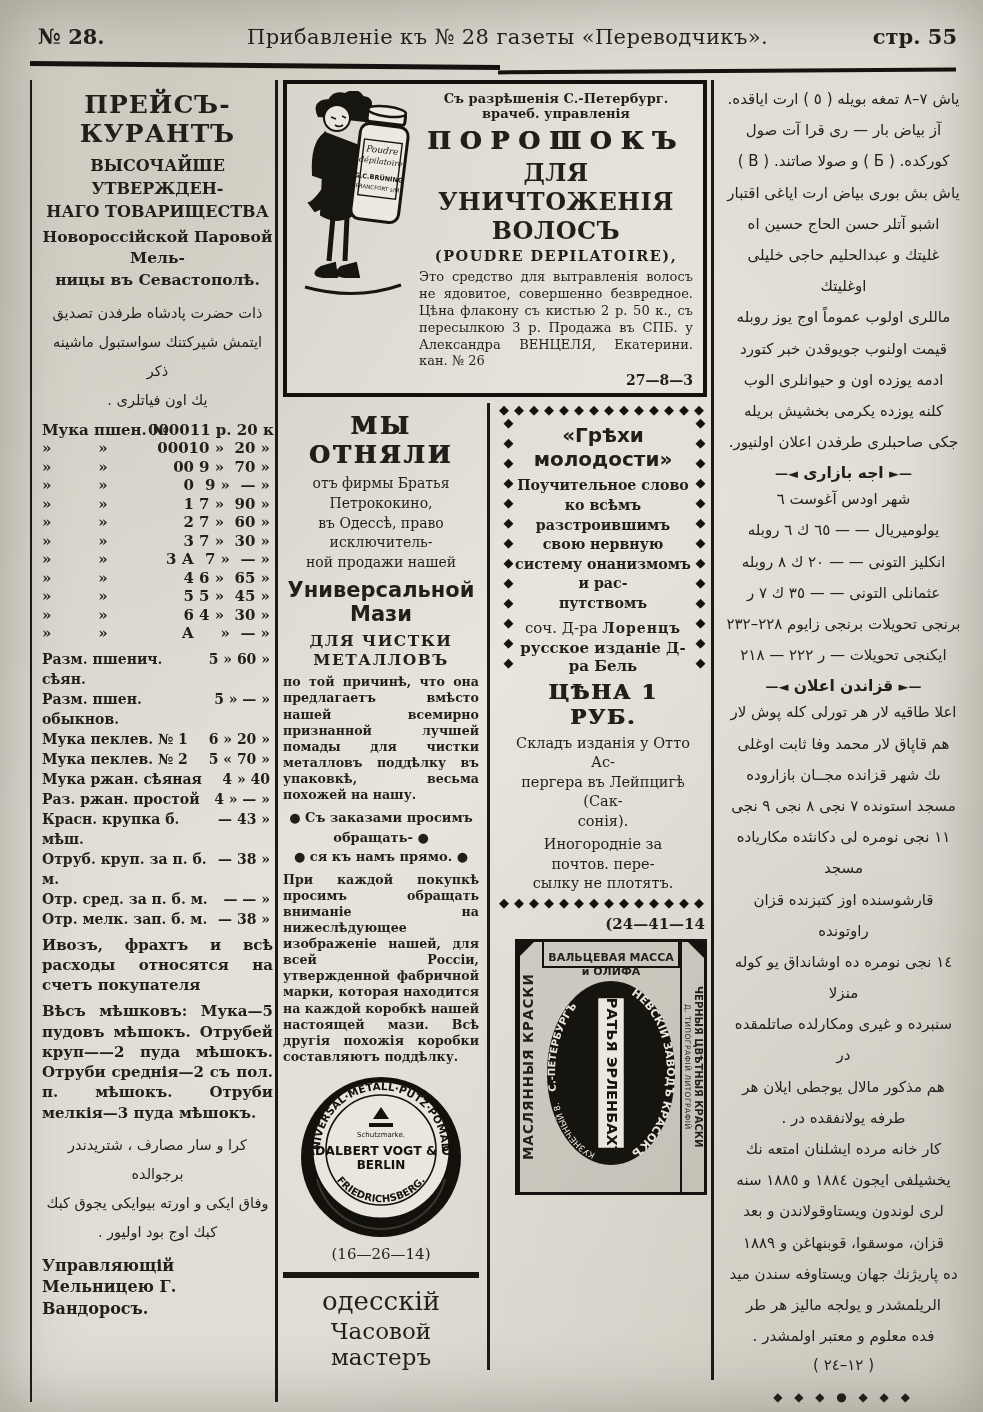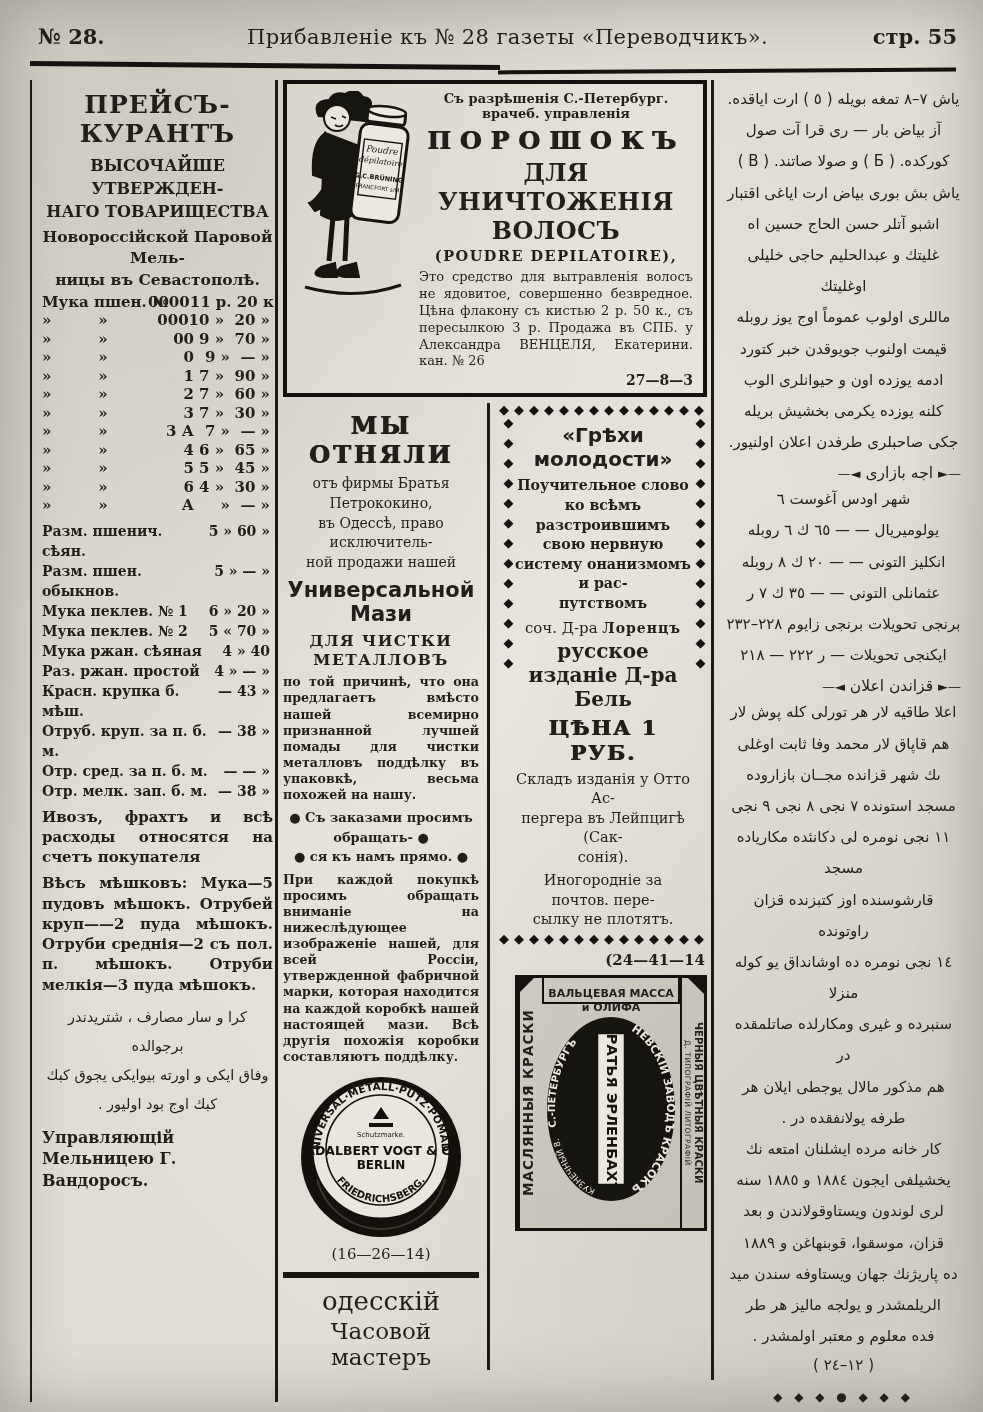--- a/index.html
+++ b/index.html
@@ -79,21 +79,21 @@
   .dia-t,.dia-b{position:absolute;left:0;right:0;height:16px;overflow:hidden;text-align:center;font-size:13px;letter-spacing:5px;line-height:14px;color:#14130f;}
   .dia-t{top:0;} .dia-b{bottom:0;}
   .dia-t::before,.dia-b::before{content:"◆◆◆◆◆◆◆◆◆◆◆◆◆◆◆◆◆◆";}
   .dia-l,.dia-r{position:absolute;top:12px;bottom:12px;width:16px;overflow:hidden;writing-mode:vertical-rl;font-size:13px;letter-spacing:5px;line-height:14px;color:#14130f;}
   .dia-l{left:0;} .dia-r{right:0;}
   .dia-l::before,.dia-r::before{content:"◆◆◆◆◆◆◆◆◆◆◆◆◆";}
   .sins-title{font-size:20px;font-weight:bold;text-align:center;font-family:"DejaVu Sans",sans-serif;}
   .sins-sub{font-size:14.2px;font-weight:bold;text-align:center;line-height:1.38;margin-top:5px;}
   .sins-author{font-size:15px;text-align:center;margin-top:5px;}
   .sins-author .big{font-size:14px;font-weight:bold;letter-spacing:1px;}
-  .sins-ed{font-size:20px;font-weight:bold;text-align:center;margin-top:2px;}
+  .sins-ed{font-size:15px;font-weight:bold;text-align:center;margin-top:2px;}
   .sins-price{font-size:21px;font-weight:bold;text-align:center;letter-spacing:2px;margin-top:4px;text-shadow:1px 0 #211f1a;}
   .sins-body{font-size:12.4px;font-weight:bold;text-align:justify;line-height:1.3;margin-top:5px;}
   .sins-stock{font-size:14.5px;text-align:center;line-height:1.35;margin-top:5px;}
   .sins-post{font-size:14.5px;text-align:center;line-height:1.35;margin-top:4px;}
   .sins-code{font-size:15px;font-weight:bold;text-align:right;margin:3px 2px 6px 0;}
 
   
   .paintwrap{position:relative;margin:4px 0 8px 16px;}
   .paintbox{position:relative;width:186px;height:250px;margin:0 auto;border:3px solid #14130f;background:rgba(90,86,74,.14);}
   .pb-top{position:absolute;top:0;left:24px;right:24px;height:26px;border:2px solid #14130f;border-top:none;box-sizing:border-box;
@@ -103,21 +103,21 @@
   .pb-right{position:absolute;top:0;bottom:0;right:0;width:24px;border-left:2px solid #14130f;box-sizing:border-box;
      writing-mode:vertical-rl;font:bold 10px "DejaVu Sans",sans-serif;text-align:center;display:flex;flex-direction:column;justify-content:space-around;align-items:center;}
   .pb-right .sm{font-weight:normal;font-size:7.5px;letter-spacing:.5px;}
   .pb-center{position:absolute;top:34px;bottom:22px;left:24px;right:24px;display:flex;align-items:center;justify-content:center;}
   .corner{position:absolute;width:0;height:0;border-style:solid;}
   .ctl{top:0;left:0;border-width:16px 16px 0 0;border-color:#14130f transparent transparent transparent;}
   .ctr{top:0;right:0;border-width:0 16px 16px 0;border-color:transparent #14130f transparent transparent;}
 
   
   .c4-block{white-space:pre-line;font-size:15px;line-height:2.08;text-align:center;color:#24221c;}
-  .c4-head{text-align:right;font-size:15.5px;font-weight:normal;margin:6px 0 2px;}
+  .c4-head{text-align:center;font-size:15.5px;font-weight:bold;margin:6px 0 2px;}
   .c4-code{text-align:center;font-size:15px;margin-top:4px;}
   .c4-orn{text-align:center;font-size:12px;letter-spacing:4px;margin-top:16px;direction:ltr;font-family:"DejaVu Sans",sans-serif;}
 </style>
 </head>
 <body>
 
 <div class="page">
 
   <div class="masthead">
     <div class="mh-issue">№ 28.</div>
@@ -126,20 +126,23 @@
   </div>
   <div class="mh-rule"></div>
   <div class="mh-rule2"></div>
 
   <div class="col1">
     <div class="m-title">ПРЕЙСЪ-КУРАНТЪ</div>
     <div class="m-sub1 pre">ВЫСОЧАЙШЕ УТВЕРЖДЕН-
 НАГО ТОВАРИЩЕСТВА</div>
     <div class="m-sub2 pre">Новороссійской Паровой Мель-
 ницы въ Севастополѣ.</div>
+    <div class="arab m-arab pre">ذات حضرت پادشاه طرفدن تصديق
+ايتمش شيركتنك سواستبول ماشينه ذكر
+يك اون فياتلرى .</div>
 
     <div class="ptable">
       <div class="prow">
           <span class="pl">Мука пшен. №</span>
           <span class="pg">0000</span>
           <span class="pp">11 р. 20 к</span>
         </div>
       <div class="prow">
           <span class="pl">»         »</span>
           <span class="pg">000</span>

